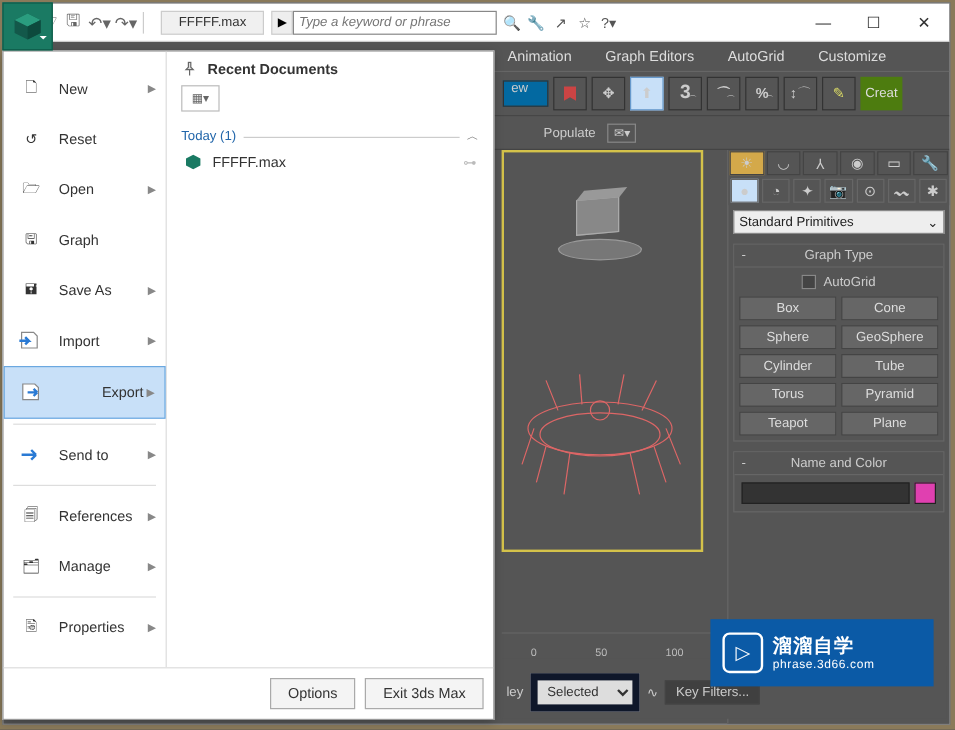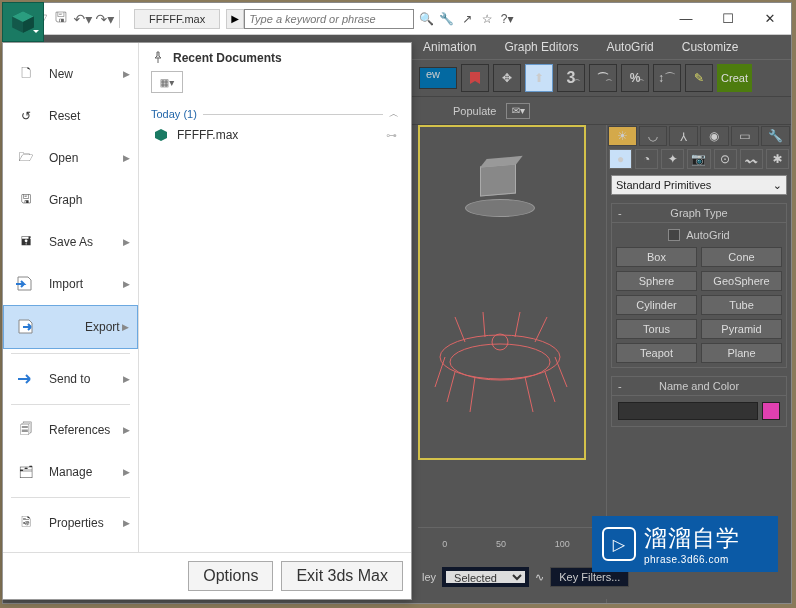--- a/index.html
+++ b/index.html
@@ -74,31 +74,31 @@
 .am-right { flex: 1; padding: 8px 12px; }
 .am-rh { display: flex; align-items: center; gap: 8px; font-size: 12px; font-weight: bold; color: #333; margin-bottom: 6px; }
 .pin-ico { width:14px; height:14px; }
 .am-dd { width: 32px; height: 22px; border: 1px solid #bbb; display: flex; align-items: center; justify-content: center; margin-bottom: 14px; font-size: 10px; color: #666; }
 .am-group { font-size: 11px; color: #2266aa; display: flex; align-items: center; gap: 6px; }
 .am-group .line { flex: 1; height: 1px; background: #ccc; }
 .am-group .chev { color: #666; font-size: 10px; }
 .am-recent { display: flex; align-items: center; gap: 8px; padding: 6px 2px; font-size: 12px; color: #333; }
 .am-recent .pin { margin-left: auto; color: #bbb; font-size: 11px; }
 .am-footer { display: flex; justify-content: flex-end; gap: 8px; padding: 8px; border-top: 1px solid #ddd; }
-.am-fbtn { border: 1px solid #aaa; background: #f4f4f4; padding: 5px 14px; font-size: 16px; color: #333; }
+.am-fbtn { border: 1px solid #aaa; background: #f4f4f4; padding: 5px 14px; font-size: 12px; color: #333; }
 
 .timeline { position: absolute; left: 415px; top: 524px; width: 176px; height: 22px; background: #555; color: #bbb; font-size: 9px; display: flex; align-items: flex-end; justify-content: space-around; border-top: 1px solid #666; }
 .statusbar { position: absolute; left: 415px; bottom: 4px; right: 2px; height: 44px; background: #555; display: flex; align-items: center; gap: 6px; padding: 0 4px; color: #ccc; font-size: 11px; }
-.sb-sel { background: #ddd; color: #333; border: 4px solid #0f172a; height: 20px; padding: 0 12px 0 4px; font-size: 11px; }
-.sb-btn { background: #0f172a; border: 1px solid #444; padding: 3px 8px; }
+.sb-sel { background: #ddd; color: #333; border: 6px solid #0f172a; height: 32px; padding: 0 12px 0 4px; font-size: 11px; }
+.sb-btn { background: #404040; border: 1px solid #444; padding: 3px 8px; }
 
 .watermark { position: absolute; right: 18px; bottom: 36px; width: 186px; height: 56px; background: #0b5aa6; color: #fff; display: flex; align-items: center; padding: 6px 10px; gap: 8px; z-index: 5; }
 .wm-logo { width: 34px; height: 34px; border: 2px solid #fff; border-radius: 6px; display: flex; align-items: center; justify-content: center; font-size: 16px; }
 .wm-text { display: flex; flex-direction: column; }
-.wm-cn { font-size: 23px; font-weight: normal; letter-spacing: 1px; }
+.wm-cn { font-size: 16px; font-weight: bold; letter-spacing: 1px; }
 .wm-url { font-size: 10px; letter-spacing: 0.5px; }
 
 .cp-top-icons { display: flex; height: 22px; background: #555; gap: 2px; padding: 1px; }
 .cp-top-icons span { flex: 1; display: flex; align-items: center; justify-content: center; border: 1px solid #444; font-size: 12px; }
 </style>
 </head>
 <body>
 
 <div class="window">
 

